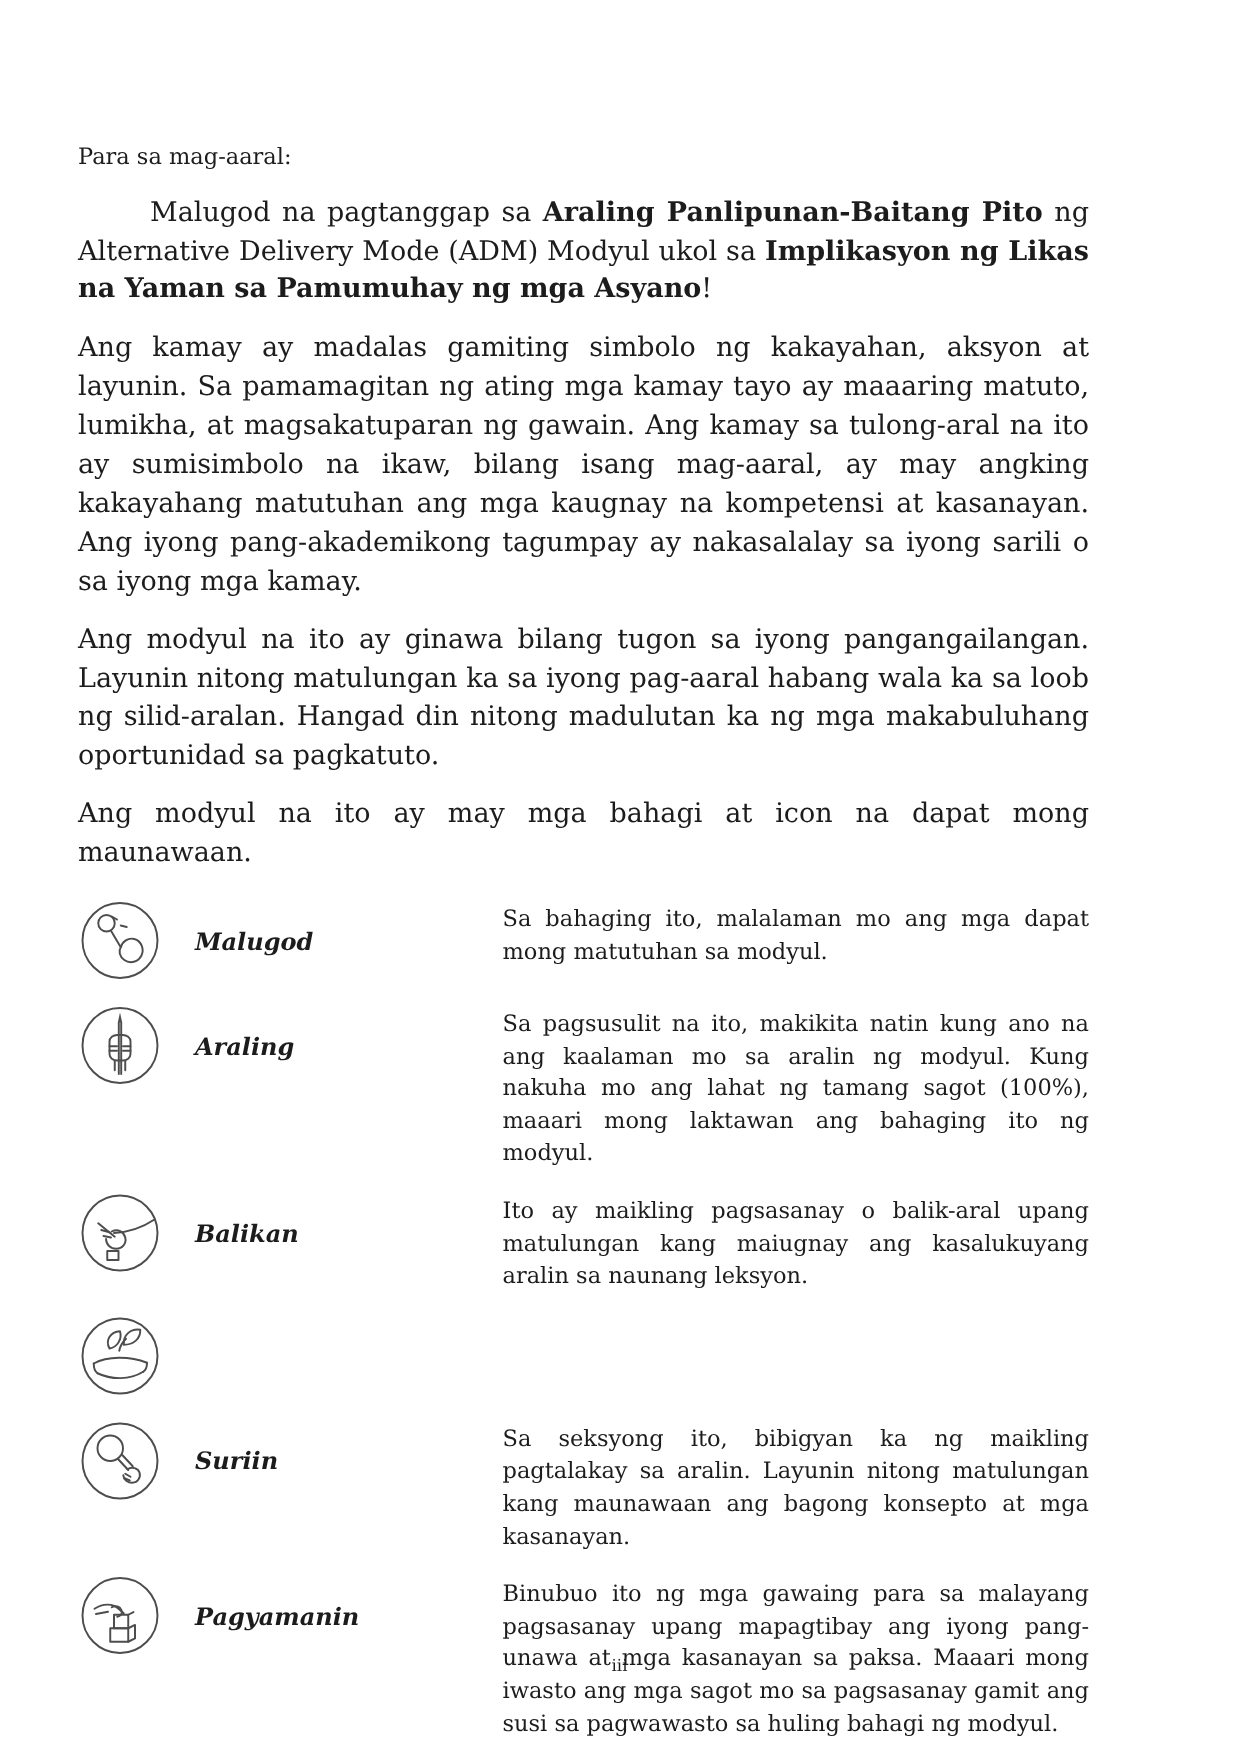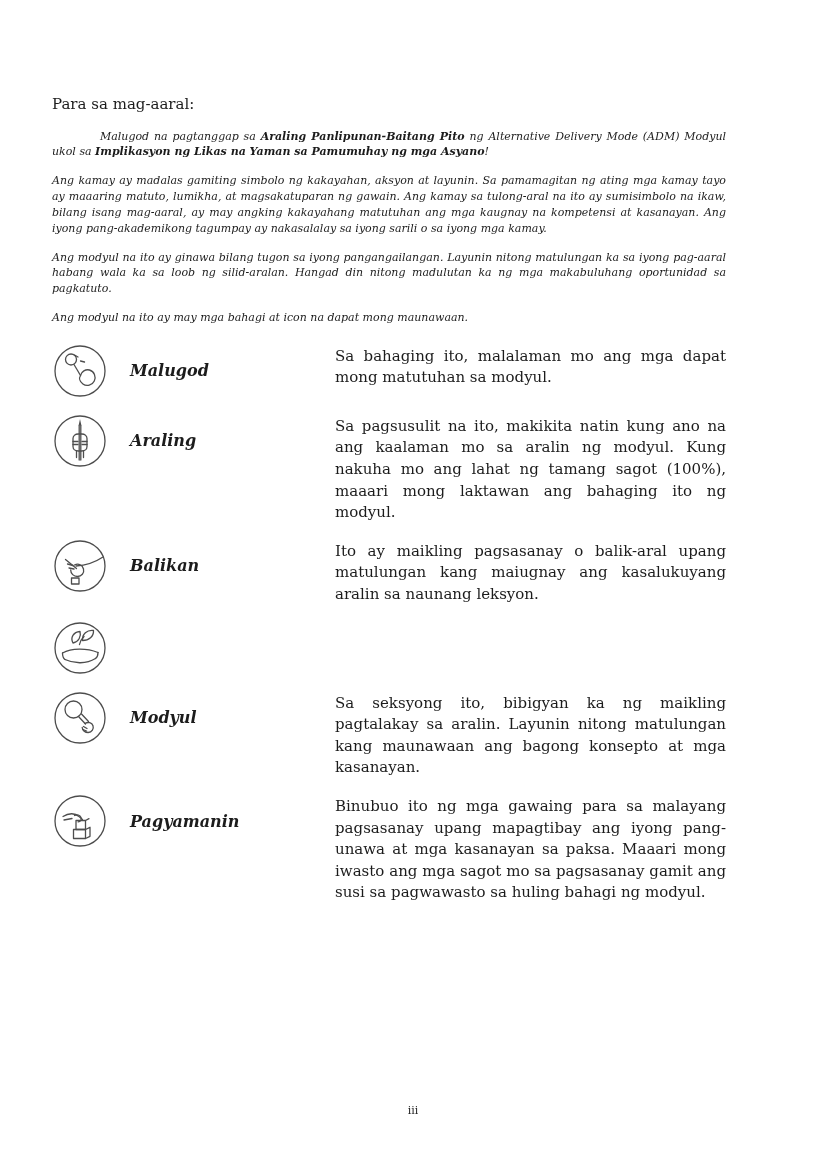--- a/index.html
+++ b/index.html
@@ -7,24 +7,23 @@
     width:826px; height:1169px;
     position:relative;
     background:#ffffff;
     font-family:"DejaVu Serif", serif;
     color:#1c1c1c;
     overflow:hidden;
   }
   .content { padding:94px 100px 0 52px; }
   .doc-title { font-size:15px; line-height:1.44; margin:0 0 13px 0; }
   p.para {
-    font-size:11px; line-height:1.44;
+    font-size:18px; line-height:1.44;
     margin:0 0 13px 0;
     text-align:justify;
-    font-style:italic;
   }
   p.intro { text-indent:48px; }
   .b { font-weight:bold; }
   .guide { margin-top:17px; }
   .guide-row {
     display:grid;
     grid-template-columns:78px 205px 1fr;
     align-items:start;
     margin-bottom:14px;
   }
@@ -127,21 +126,21 @@
       <div class="guide-row">
         <div class="icon-cell">
           <svg viewBox="0 0 56 56">
             <circle class="ic" cx="28" cy="28" r="25"></circle>
             <circle class="ic" cx="21.5" cy="19.5" r="8.5"></circle>
             <path class="ic" d="M26.5 26.5 L33.5 34 M29.5 24 L36.5 31.5"></path>
             <path class="ic" d="M33 33.5 c3 -2 7 -0.8 8 2.2 c1 3 -1 6.8 -4.8 6.8 c-3 0 -5.8 -2 -6 -5"></path>
             <path class="ic" d="M31.5 36.5 l3.5 2 M31 39.5 l3.5 1.5"></path>
           </svg>
         </div>
-        <div class="label-cell">Modyul</div>
+        <div class="label-cell">Suriin</div>
         <div class="desc-cell">Sa seksyong ito, bibigyan ka ng maikling pagtalakay sa aralin. Layunin nitong matulungan kang maunawaan ang bagong konsepto at mga kasanayan.</div>
       </div>
 
       <div class="guide-row">
         <div class="icon-cell">
           <svg viewBox="0 0 56 56">
             <circle class="ic" cx="28" cy="28" r="25"></circle>
             <path class="ic" d="M11 23.5 c5.5 -3.5 12 -3.8 16 0 l3.5 3"></path>
             <path class="ic" d="M12 27 l8 -1.5"></path>
             <path class="ic" d="M22.5 22.5 c2.5 -1.5 5.5 -0.5 6.5 2 c0.8 2 -0.5 4 -2.8 4.3"></path>

